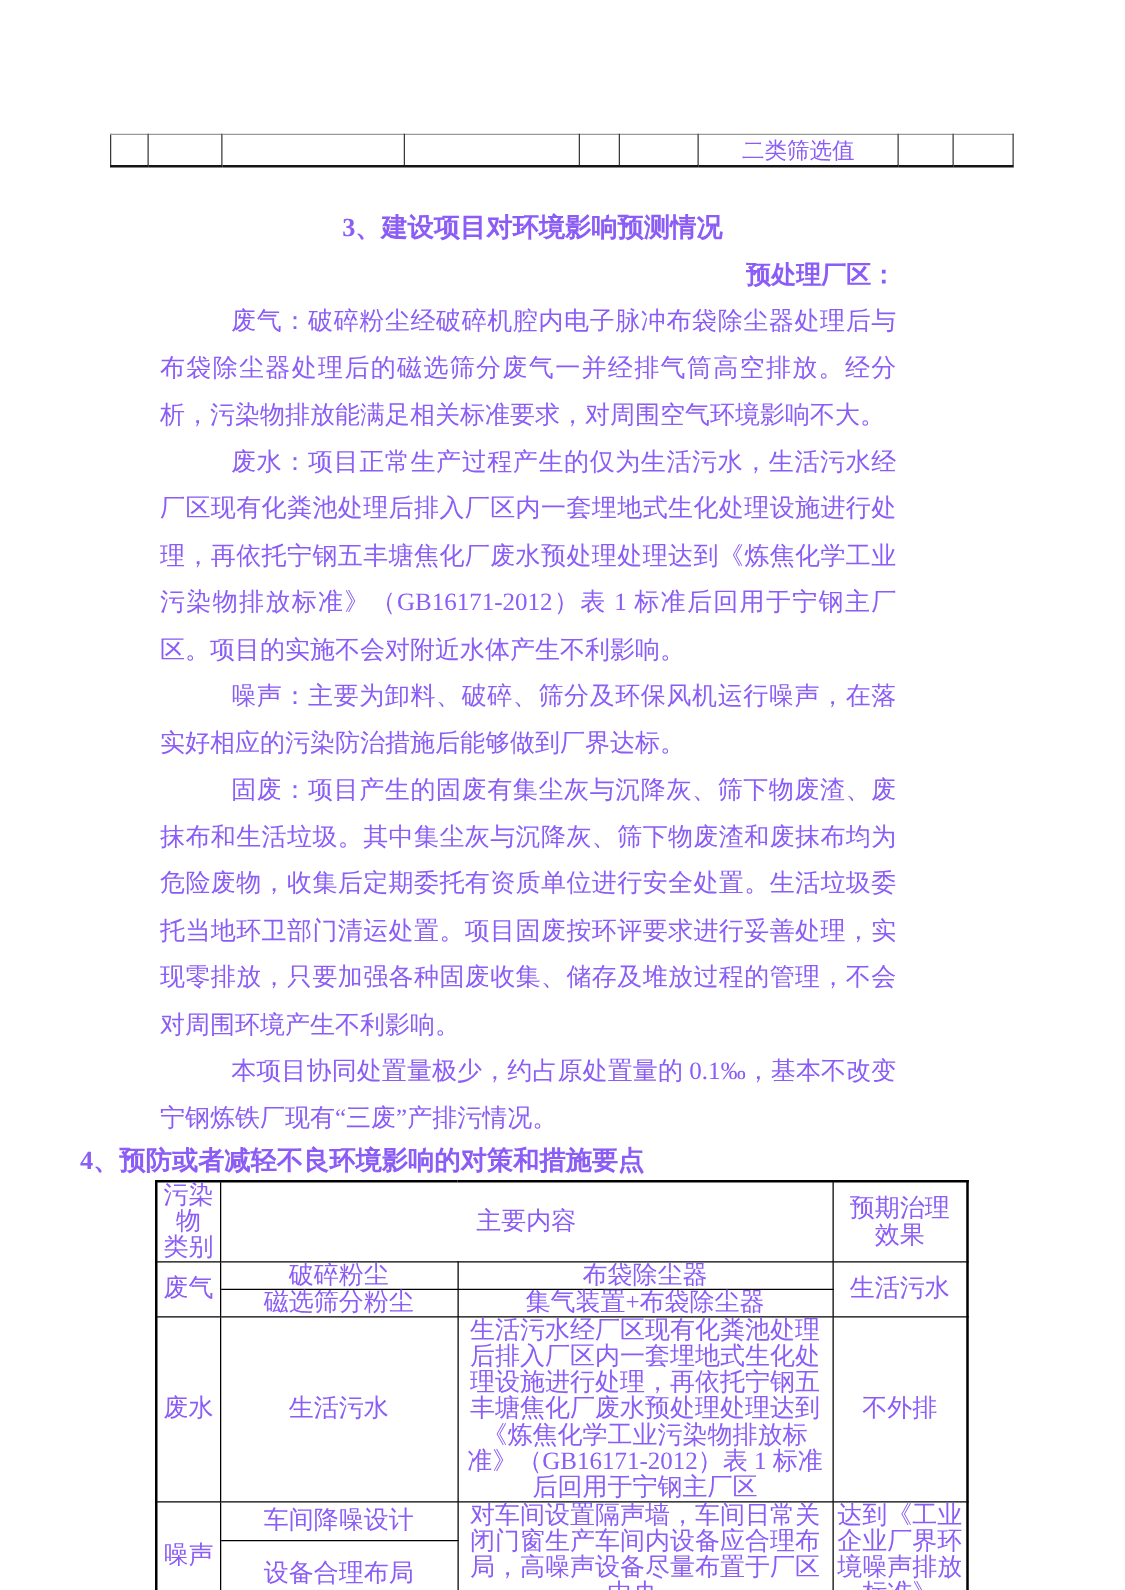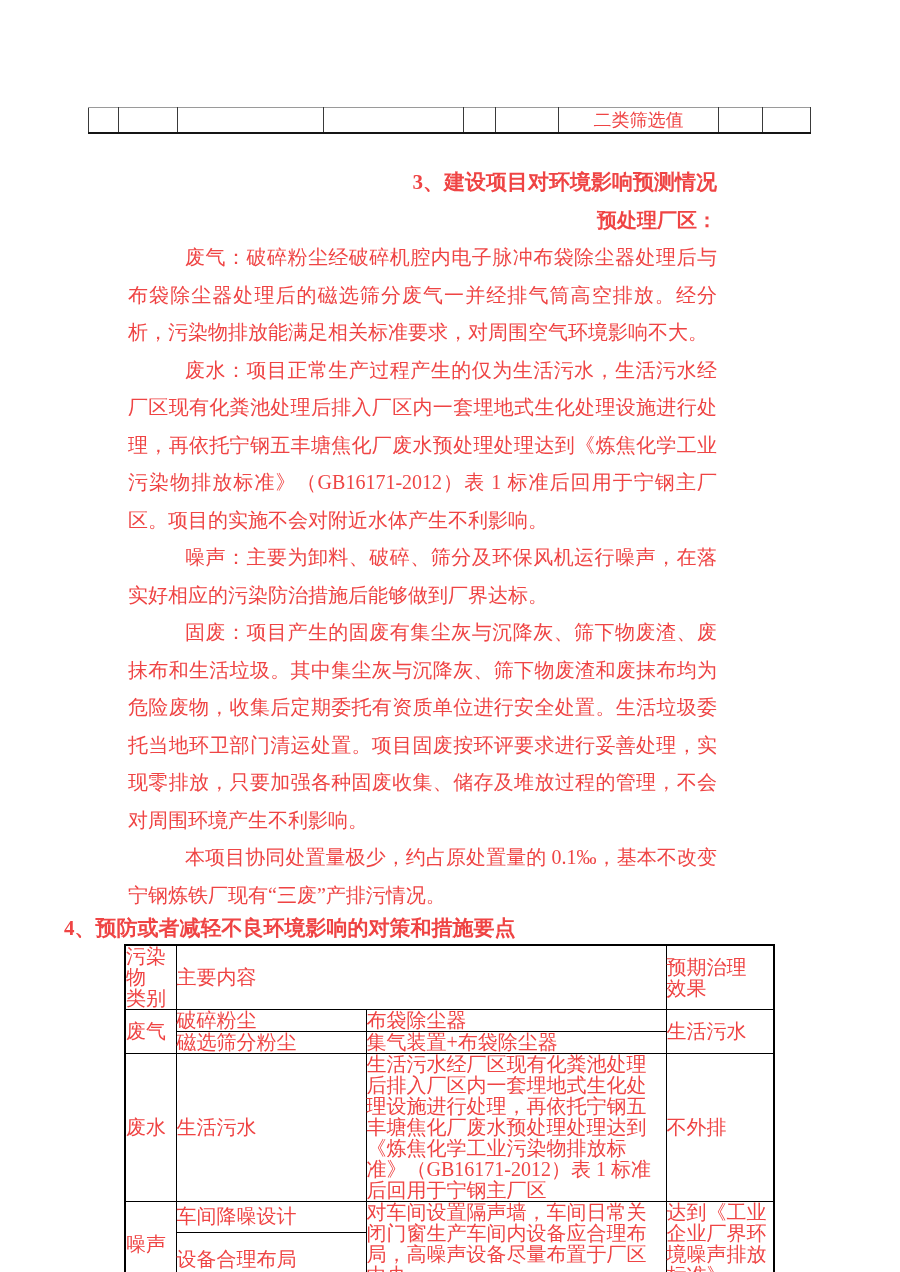--- a/index.html
+++ b/index.html
@@ -1,60 +1,60 @@
 <!DOCTYPE html>
 <html><head>
 <meta charset="utf-8">
 <style>
   html,body{margin:0;padding:0;background:#fff;}
   .page{
     position:relative;
     width:828px;height:1272px;
     background:#ffffff;
-    color:#ef4444;
+    color:#8b5cf6;
     font-family:"Liberation Serif","DejaVu Serif",serif;
     overflow:hidden;
   }
   
   table.frag{
     border-collapse:collapse;table-layout:fixed;
     margin:107px 0 0 88px;width:722px;
   }
   table.frag td{
     border-left:1px solid #3a3a3a;border-right:1px solid #3a3a3a;
     border-top:1px solid #9a9a9a;border-bottom:2px solid #151515;
     height:24px;padding:0;
     font-size:18px;text-align:center;vertical-align:middle;
   }
   
   .sec3{
     margin:30px 111px 0 113px;
     font-size:20px;line-height:37.5px;
     text-align:justify;text-justify:inter-character;
   }
-  .sec3 .h3{font-weight:bold;font-size:21px;padding-left:22px;text-align:right;}
+  .sec3 .h3{font-weight:bold;font-size:21px;padding-left:22px;text-align:center;}
   .sec3 .sub{font-weight:bold;padding-left:57px;text-align:right;}
   .sec3 p{margin:0;}
   .sec3 p.para{text-indent:57px;margin-left:15px;}
   
   .h4{
     margin:0 0 0 64px;
     font-size:21px;font-weight:bold;line-height:29px;
   }
   
   table.main{
     border-collapse:collapse;table-layout:fixed;
     margin:1px 0 0 124px;width:649px;
     border:2px solid #000;
   }
   table.main td{
     border:1px solid #000;
     padding:0;
     font-size:20px;line-height:21px;
-    text-align:left;vertical-align:middle;
+    text-align:center;vertical-align:middle;
   }
   td.wrap2{white-space:pre-line;font-size:18px;line-height:20px;}
   td.small{font-size:17px;line-height:21.8px;padding:1px 4px;}
   td.noise-measure{font-size:18px;line-height:20px;text-align:justify;text-justify:inter-character;padding:0 3px;vertical-align:middle;}
   td.noise-effect{font-size:17.5px;line-height:20px;padding:0;}
 </style>
 </head>
 <body>
 
 <div class="page">

